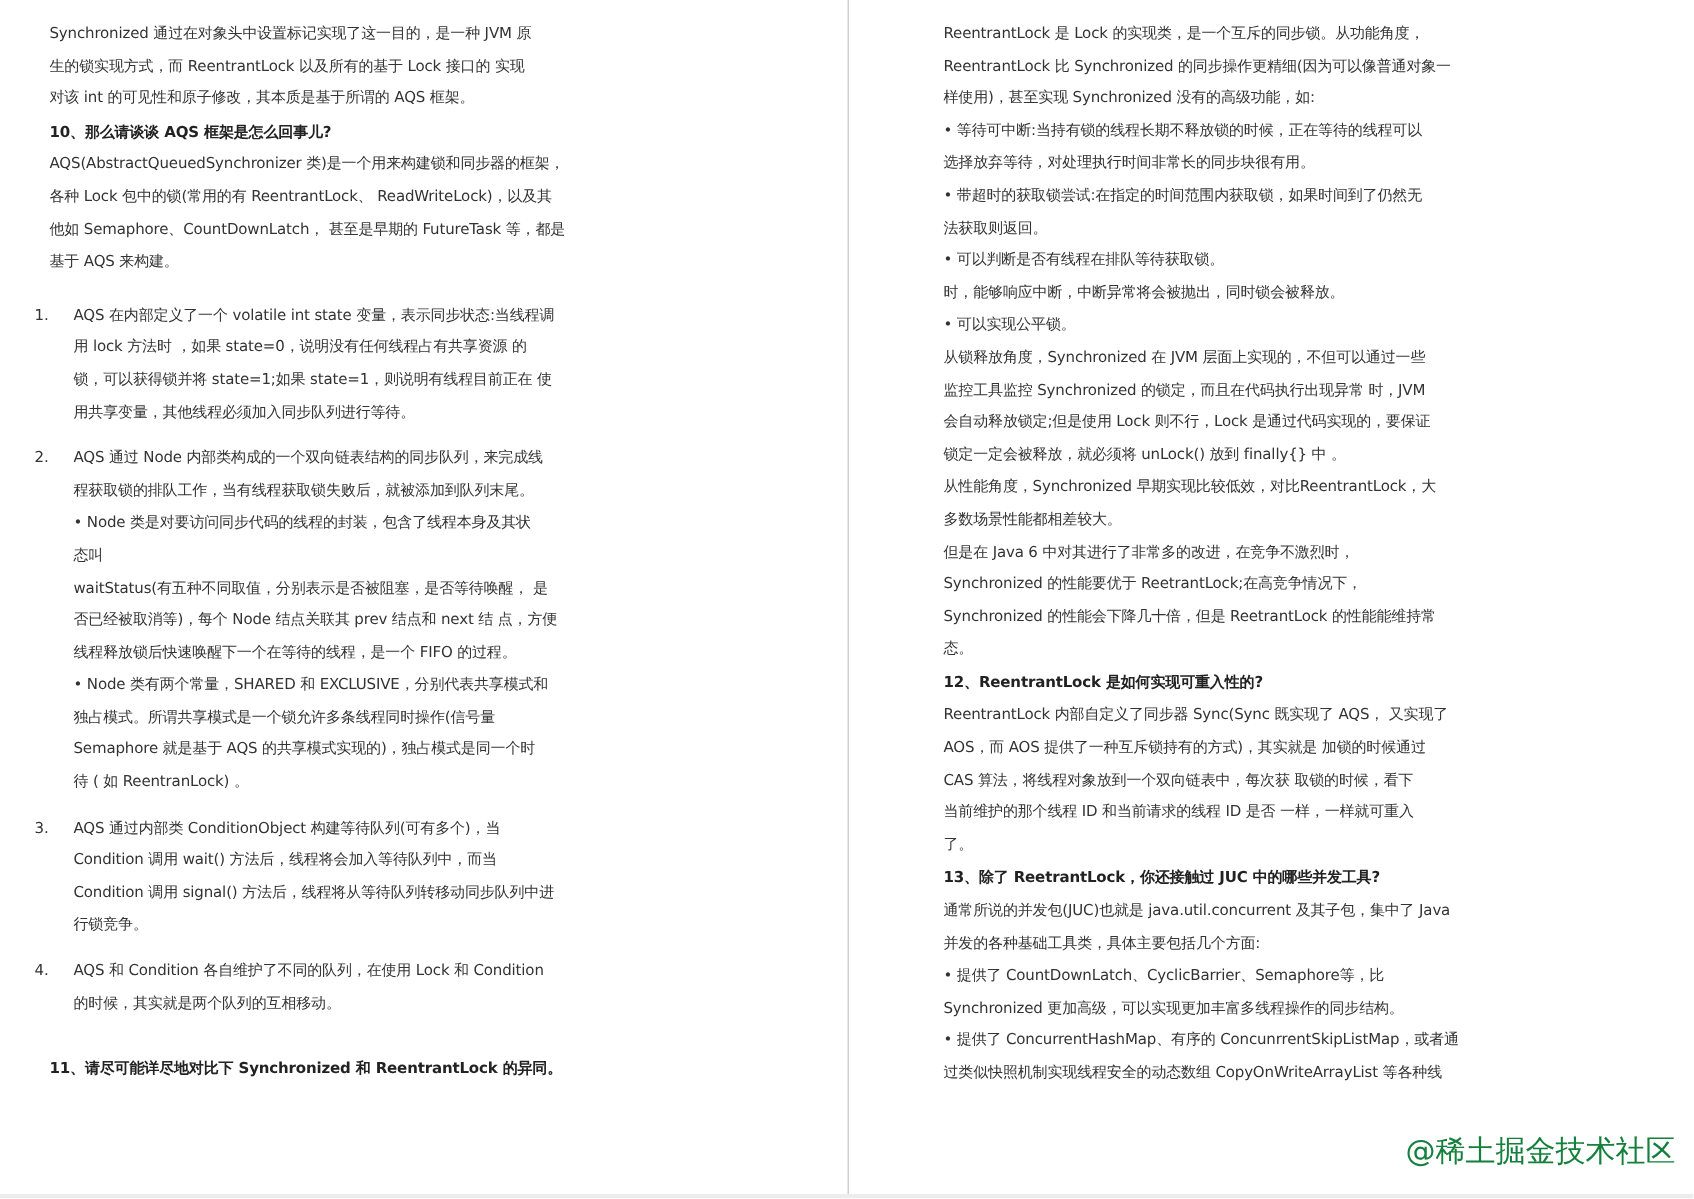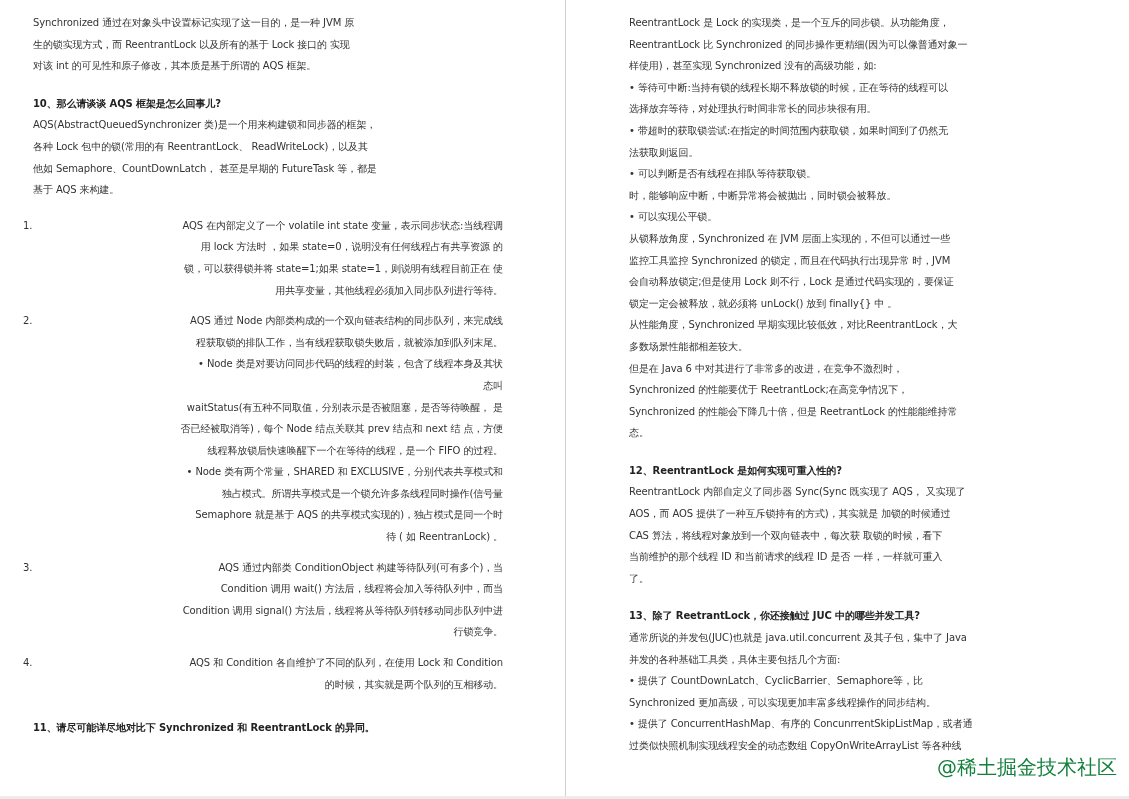--- a/index.html
+++ b/index.html
@@ -7,25 +7,25 @@
        font-family:"DejaVu Sans","Liberation Sans",sans-serif;color:#333;}
   .page{position:absolute;top:0;height:796px;background:#fff;}
   .page-left{left:0;width:565px;}
   .page-right{left:566px;width:563px;}
   .divider{position:absolute;left:565px;top:0;width:1px;height:796px;background:#d0d0d0;}
   .bottom-band{position:absolute;left:0;top:796px;width:1129px;height:3px;background:#ececec;}
   .col{position:absolute;font-size:10px;line-height:21.6px;letter-spacing:-0.1px;}
   .col-left{left:33px;top:12px;width:470px;}
   .col-right{left:629px;top:12px;width:470px;}
   p{margin:0;}
-  .h{font-weight:bold;color:#222;margin-top:16px;}
+  .h{font-weight:bold;color:#222;margin-top:1px;}
   .gap{height:14px;}
   .ol-item{position:relative;padding-left:16px;margin-left:-5px;}
   .ol-item .num{position:absolute;left:-5px;top:0;}
-  .ol-body{padding-left:5px;text-align:right;}
+  .ol-body{padding-left:5px;}
   .ol-gap{height:9px;}
   .watermark{position:absolute;left:937px;top:754px;font-size:20px;color:#15803d;
        letter-spacing:0px;font-family:"DejaVu Sans",sans-serif;}
 </style>
 </head>
 <body>
 
 <div class="page page-left"></div>
 <div class="page page-right"></div>
 <div class="divider"></div>

